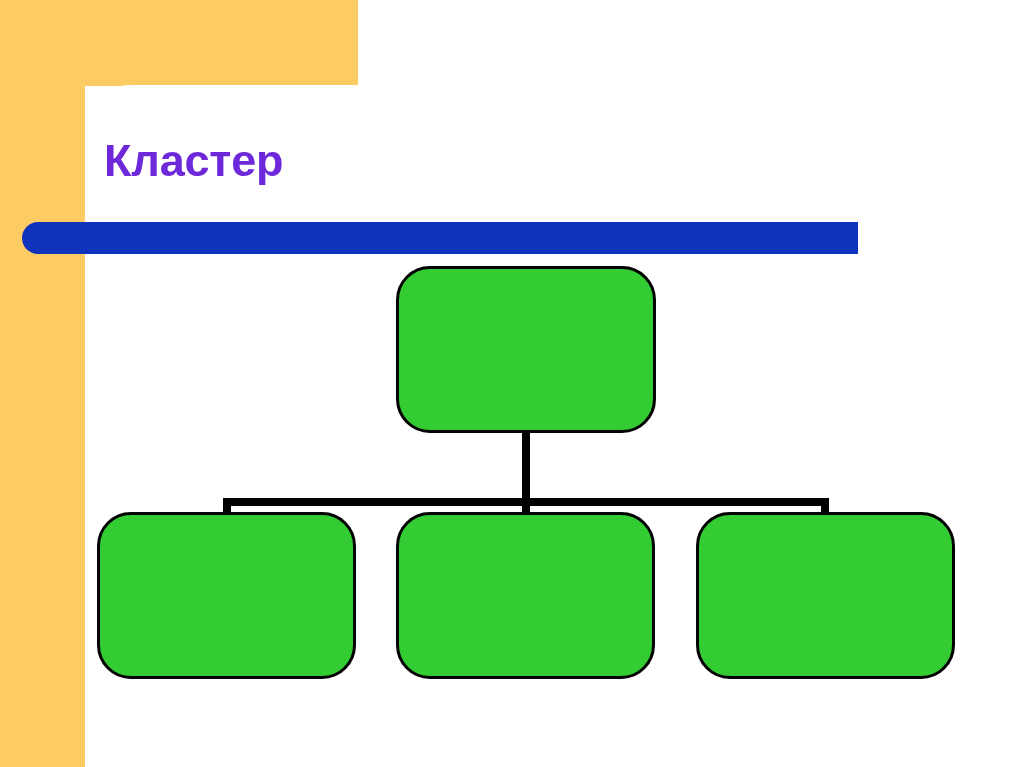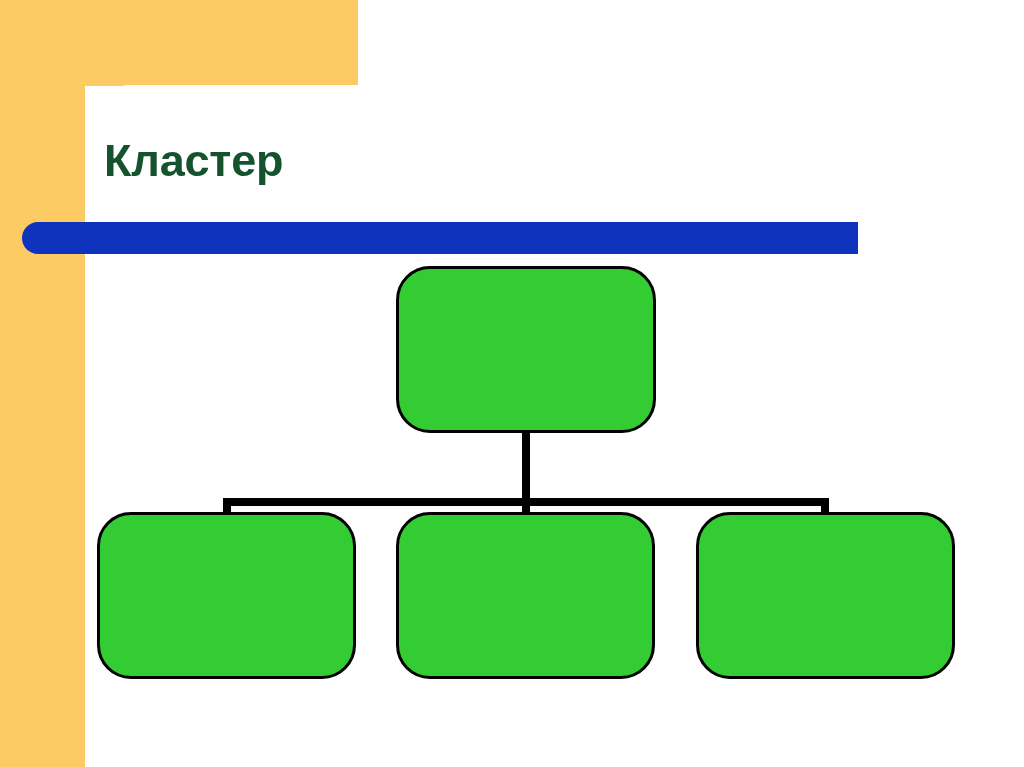--- a/index.html
+++ b/index.html
@@ -45,21 +45,21 @@
     border-top-left-radius: 46px;
   }
 
   
   .slide-title {
     position: absolute;
     left: 104px;
     top: 138px;
     font-size: 45px;
     font-weight: bold;
-    color: #14532d;
+    color: #6d28d9;
     letter-spacing: -0.2px;
     white-space: nowrap;
     line-height: 1;
   }
   .title-rule {
     position: absolute;
     left: 22px;
     top: 222px;
     width: 836px;
     height: 32px;

